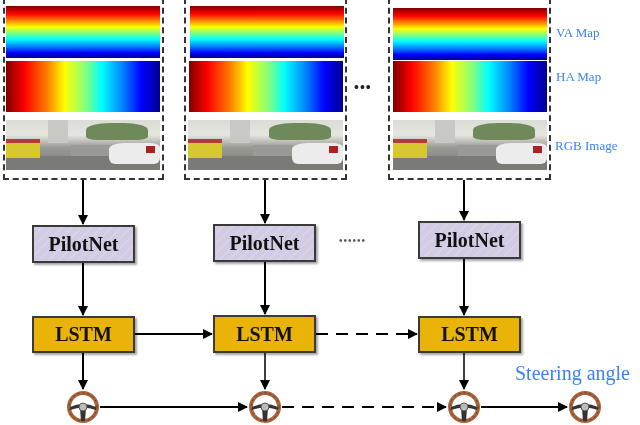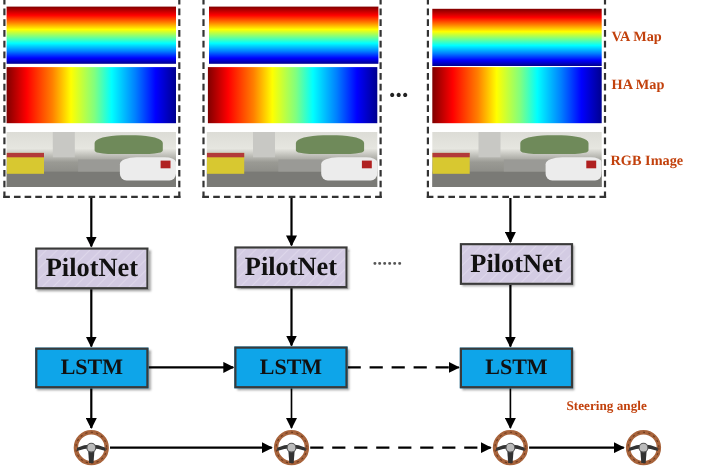--- a/index.html
+++ b/index.html
@@ -9,24 +9,24 @@
   .ha{position:absolute;background:linear-gradient(to right,#800000 0%,#ff0000 12%,#ff8000 27%,#ffff00 38%,#80ff80 52%,#00ffff 62%,#0080ff 76%,#0000ff 88%,#00008f 100%);}
   .rgb{position:absolute;overflow:hidden;background:linear-gradient(to bottom,#dcdcd6 0%,#e6e6e0 30%,#9a9a94 55%,#7c7c78 100%);}
   .rgb .bus{position:absolute;left:0;top:38%;width:22%;height:38%;background:#d8c830;}
   .rgb .busstripe{position:absolute;left:0;top:38%;width:22%;height:8%;background:#b23a3a;}
   .rgb .tree{position:absolute;left:52%;top:5%;width:40%;height:35%;background:#6f8a5a;border-radius:40% 40% 20% 20%;}
   .rgb .bldg{position:absolute;left:27%;top:0;width:13%;height:45%;background:#c8c8c4;}
   .rgb .car{position:absolute;left:67%;top:45%;width:33%;height:42%;background:#ececec;border-radius:30% 20% 6px 6px;}
   .rgb .carlight{position:absolute;left:91%;top:52%;width:6%;height:14%;background:#b02020;}
   .rgb .cars{position:absolute;left:42%;top:50%;width:26%;height:22%;background:#9a9a96;}
   .rgb .road{position:absolute;left:0;top:72%;width:100%;height:28%;background:#7a7a76;}
-  .label{position:absolute;font-weight:bold;font-size:13px;color:#c2410c;white-space:nowrap;}
+  .label{position:absolute;font-weight:normal;font-size:13px;color:#3b82f6;white-space:nowrap;}
   .box{position:absolute;box-sizing:border-box;border:2px solid #3a3a3a;display:flex;align-items:center;justify-content:center;font-weight:bold;color:#111;box-shadow:2px 2px 2px rgba(0,0,0,0.35);}
-  .pilot{background:repeating-linear-gradient(135deg,#d3cbe3 0px,#d3cbe3 5px,#ddd6ea 6px,#d3cbe3 7px);font-size:24px;}
-  .lstm{background:#0ea5e9;font-size:20px;}
+  .pilot{background:repeating-linear-gradient(135deg,#d3cbe3 0px,#d3cbe3 5px,#ddd6ea 6px,#d3cbe3 7px);font-size:20px;}
+  .lstm{background:#eab308;font-size:20px;}
   .dots{position:absolute;font-weight:bold;color:#222;letter-spacing:1px;}
   svg.lines{position:absolute;left:0;top:0;}
   .wheel{position:absolute;width:34px;height:34px;}
 </style>
 </head>
 <body>
 
 <svg class="lines" width="640" height="425">
   <defs>
     <marker id="ah" markerWidth="10" markerHeight="10" refX="9" refY="5" orient="auto" markerUnits="userSpaceOnUse">
@@ -116,21 +116,21 @@
 <div class="box lstm" style="left:32px;top:316px;width:103px;height:37px;">
     <span>LSTM</span>
   </div>
 <div class="box lstm" style="left:213px;top:315px;width:103px;height:38px;">
     <span>LSTM</span>
   </div>
 <div class="box lstm" style="left:418px;top:316px;width:103px;height:37px;">
     <span>LSTM</span>
   </div>
 
-<div class="label" style="left:515px;top:362px;font-size:12px;">Steering angle</div>
+<div class="label" style="left:515px;top:362px;font-size:20px;">Steering angle</div>
 
 <svg class="wheel" style="left:66px;top:390px;" viewBox="0 0 34 34">
   <circle cx="17" cy="17" r="14" fill="none" stroke="#a8643c" stroke-width="4"></circle>
   <circle cx="17" cy="17" r="14" fill="none" stroke="#6b3a1f" stroke-width="1" stroke-dasharray="2,3"></circle>
   <path d="M4,17 Q17,11 30,17 L30,20 Q17,15 4,20 Z" fill="#333"></path>
   <path d="M14,18 L20,18 L19,31 L15,31 Z" fill="#333"></path>
   <circle cx="17" cy="17" r="4" fill="#bbb" stroke="#555" stroke-width="1"></circle>
 </svg>
 <svg class="wheel" style="left:248px;top:390px;" viewBox="0 0 34 34">
   <circle cx="17" cy="17" r="14" fill="none" stroke="#a8643c" stroke-width="4"></circle>

